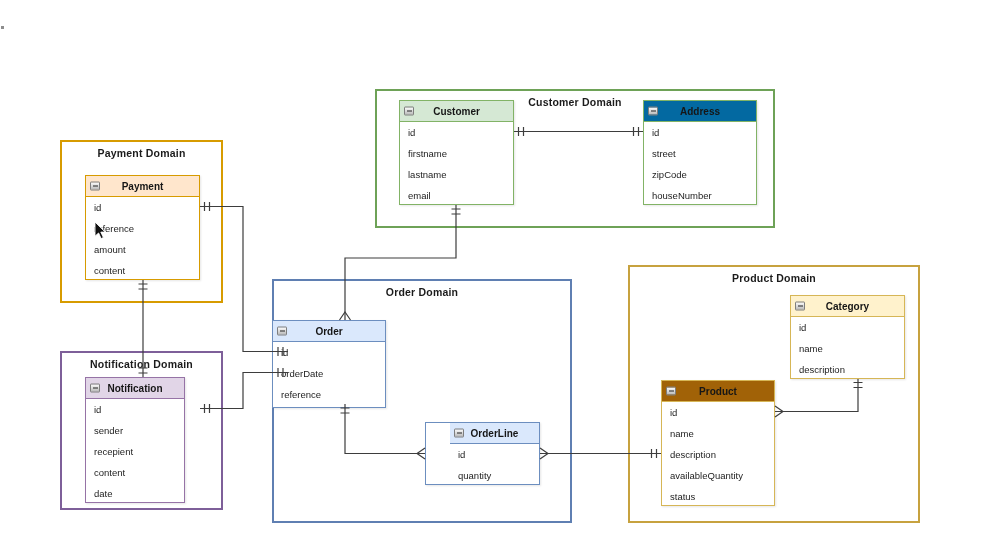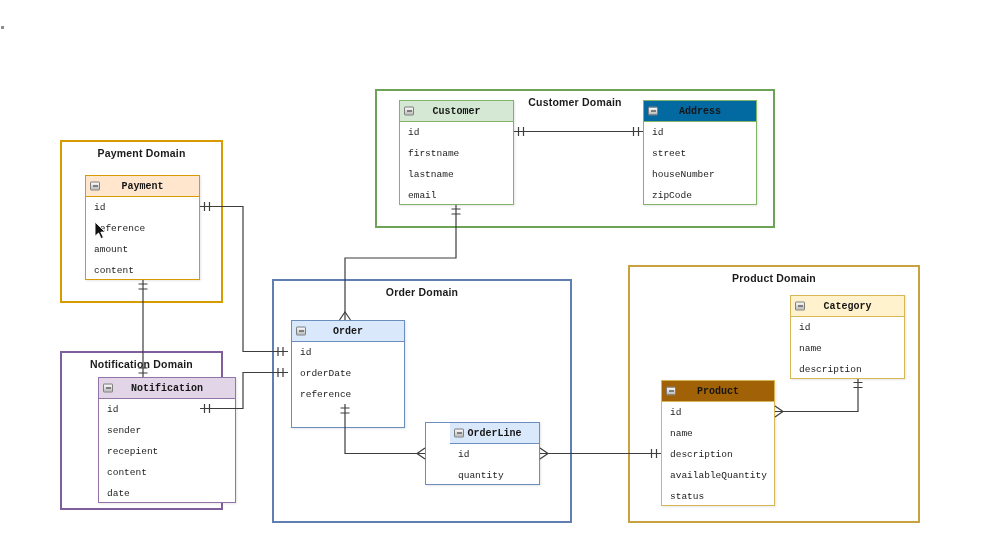--- a/index.html
+++ b/index.html
@@ -2,21 +2,21 @@
 <html><head>
 <meta charset="utf-8">
 <style>
   html,body{margin:0;padding:0;background:#fff;}
   #stage{position:relative;width:1005px;height:553px;background:#ffffff;overflow:hidden;
          font-family:"Liberation Sans",sans-serif;}
   .domain-box{position:absolute;border:2px solid;box-sizing:border-box;z-index:1;background:transparent;}
   .domain-label{position:absolute;top:5px;left:0;right:0;text-align:center;
                 font-size:10.5px;font-weight:bold;color:#1b1b1b;letter-spacing:.2px;}
   .entity{position:absolute;background:#fff;border:1px solid;box-sizing:border-box;z-index:2;
-          box-shadow:1px 1px 2px rgba(0,0,0,.10);font-family:Liberation Mono, monospace;}
+          box-shadow:1px 1px 2px rgba(0,0,0,.10);}
   .entity-header{position:relative;height:20px;border-bottom:1px solid;
                  display:flex;align-items:center;justify-content:center;}
   .entity-name{font-size:10px;font-weight:bold;color:#161616;}
   .collapse-icon{position:absolute;left:4px;top:50%;transform:translateY(-50%);
                  width:10px;height:9px;border:1px solid #7e7e7e;border-radius:1px;
                  background:linear-gradient(#fbfbfb,#b9b9b9);box-sizing:border-box;
                  display:flex;align-items:center;justify-content:center;}
   .dash{width:5px;height:1px;background:#222;}
   .field-row{height:21px;line-height:21px;padding-left:8px;font-size:9.5px;color:#1c1c1c;
              white-space:nowrap;overflow:hidden;}
@@ -78,21 +78,21 @@
         <div class="collapse-icon">
           <div class="dash"></div>
         </div>
         <div class="entity-name">Payment</div>
       </div>
       <div class="field-row">id</div>
       <div class="field-row">reference</div>
       <div class="field-row">amount</div>
       <div class="field-row">content</div>
     </div>
-    <div class="entity" style="left: 98px; top: 377px; width: 138px; height: 126px; border-color: rgb(150, 115, 166);">
+    <div class="entity" style="left: 85px; top: 377px; width: 100px; height: 126px; border-color: rgb(150, 115, 166);">
       <div class="entity-header" style="background: rgb(225, 213, 231); border-bottom-color: rgb(150, 115, 166);">
         <div class="collapse-icon">
           <div class="dash"></div>
         </div>
         <div class="entity-name">Notification</div>
       </div>
       <div class="field-row">id</div>
       <div class="field-row">sender</div>
       <div class="field-row">recepient</div>
       <div class="field-row">content</div>
@@ -112,24 +112,24 @@
     </div>
     <div class="entity" style="left: 643px; top: 100px; width: 114px; height: 105px; border-color: rgb(130, 179, 102);">
       <div class="entity-header" style="background: #0369a1; border-bottom-color: rgb(130, 179, 102);">
         <div class="collapse-icon">
           <div class="dash"></div>
         </div>
         <div class="entity-name">Address</div>
       </div>
       <div class="field-row">id</div>
       <div class="field-row">street</div>
+      <div class="field-row">zipCode</div>
       <div class="field-row">houseNumber</div>
-      <div class="field-row">zipCode</div>
     </div>
-    <div class="entity" style="left: 291px; top: 320px; width: 114px; height: 108px; border-color: rgb(108, 142, 191);">
+    <div class="entity" style="left: 272px; top: 320px; width: 114px; height: 88px; border-color: rgb(108, 142, 191);">
       <div class="entity-header" style="background: rgb(218, 232, 252); border-bottom-color: rgb(108, 142, 191);">
         <div class="collapse-icon">
           <div class="dash"></div>
         </div>
         <div class="entity-name">Order</div>
       </div>
       <div class="field-row">id</div>
       <div class="field-row">orderDate</div>
       <div class="field-row">reference</div>
     </div>

